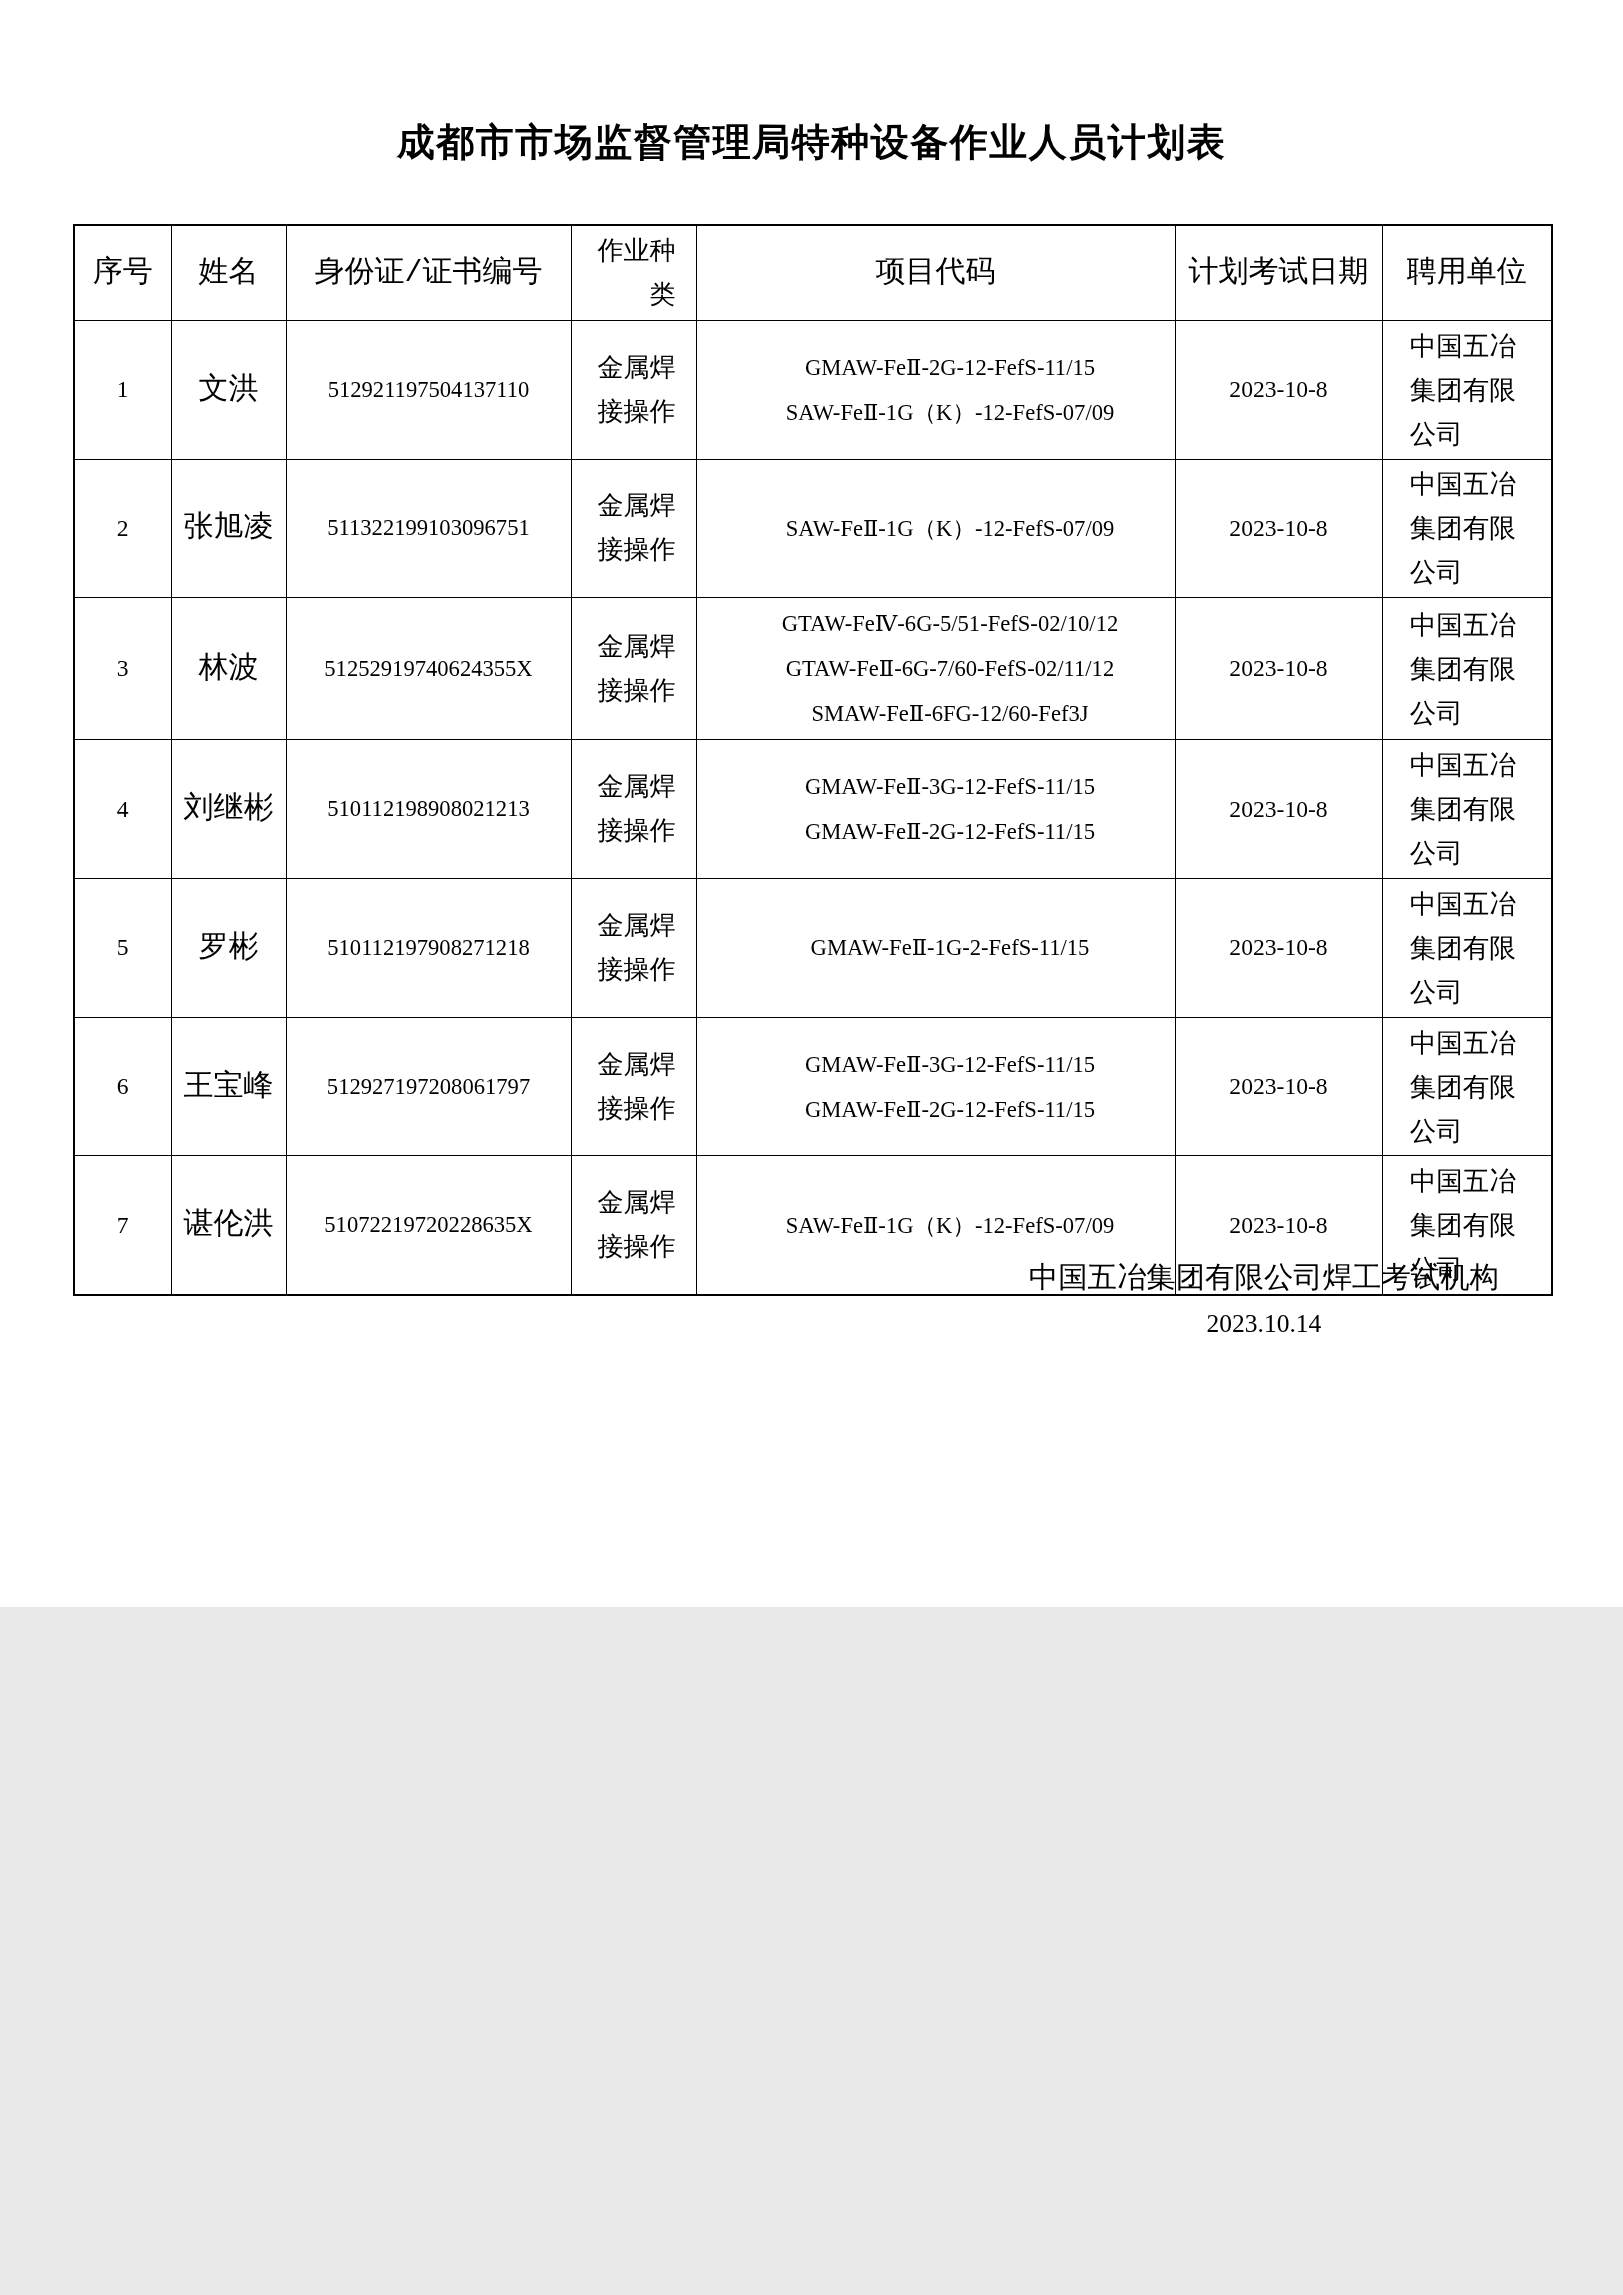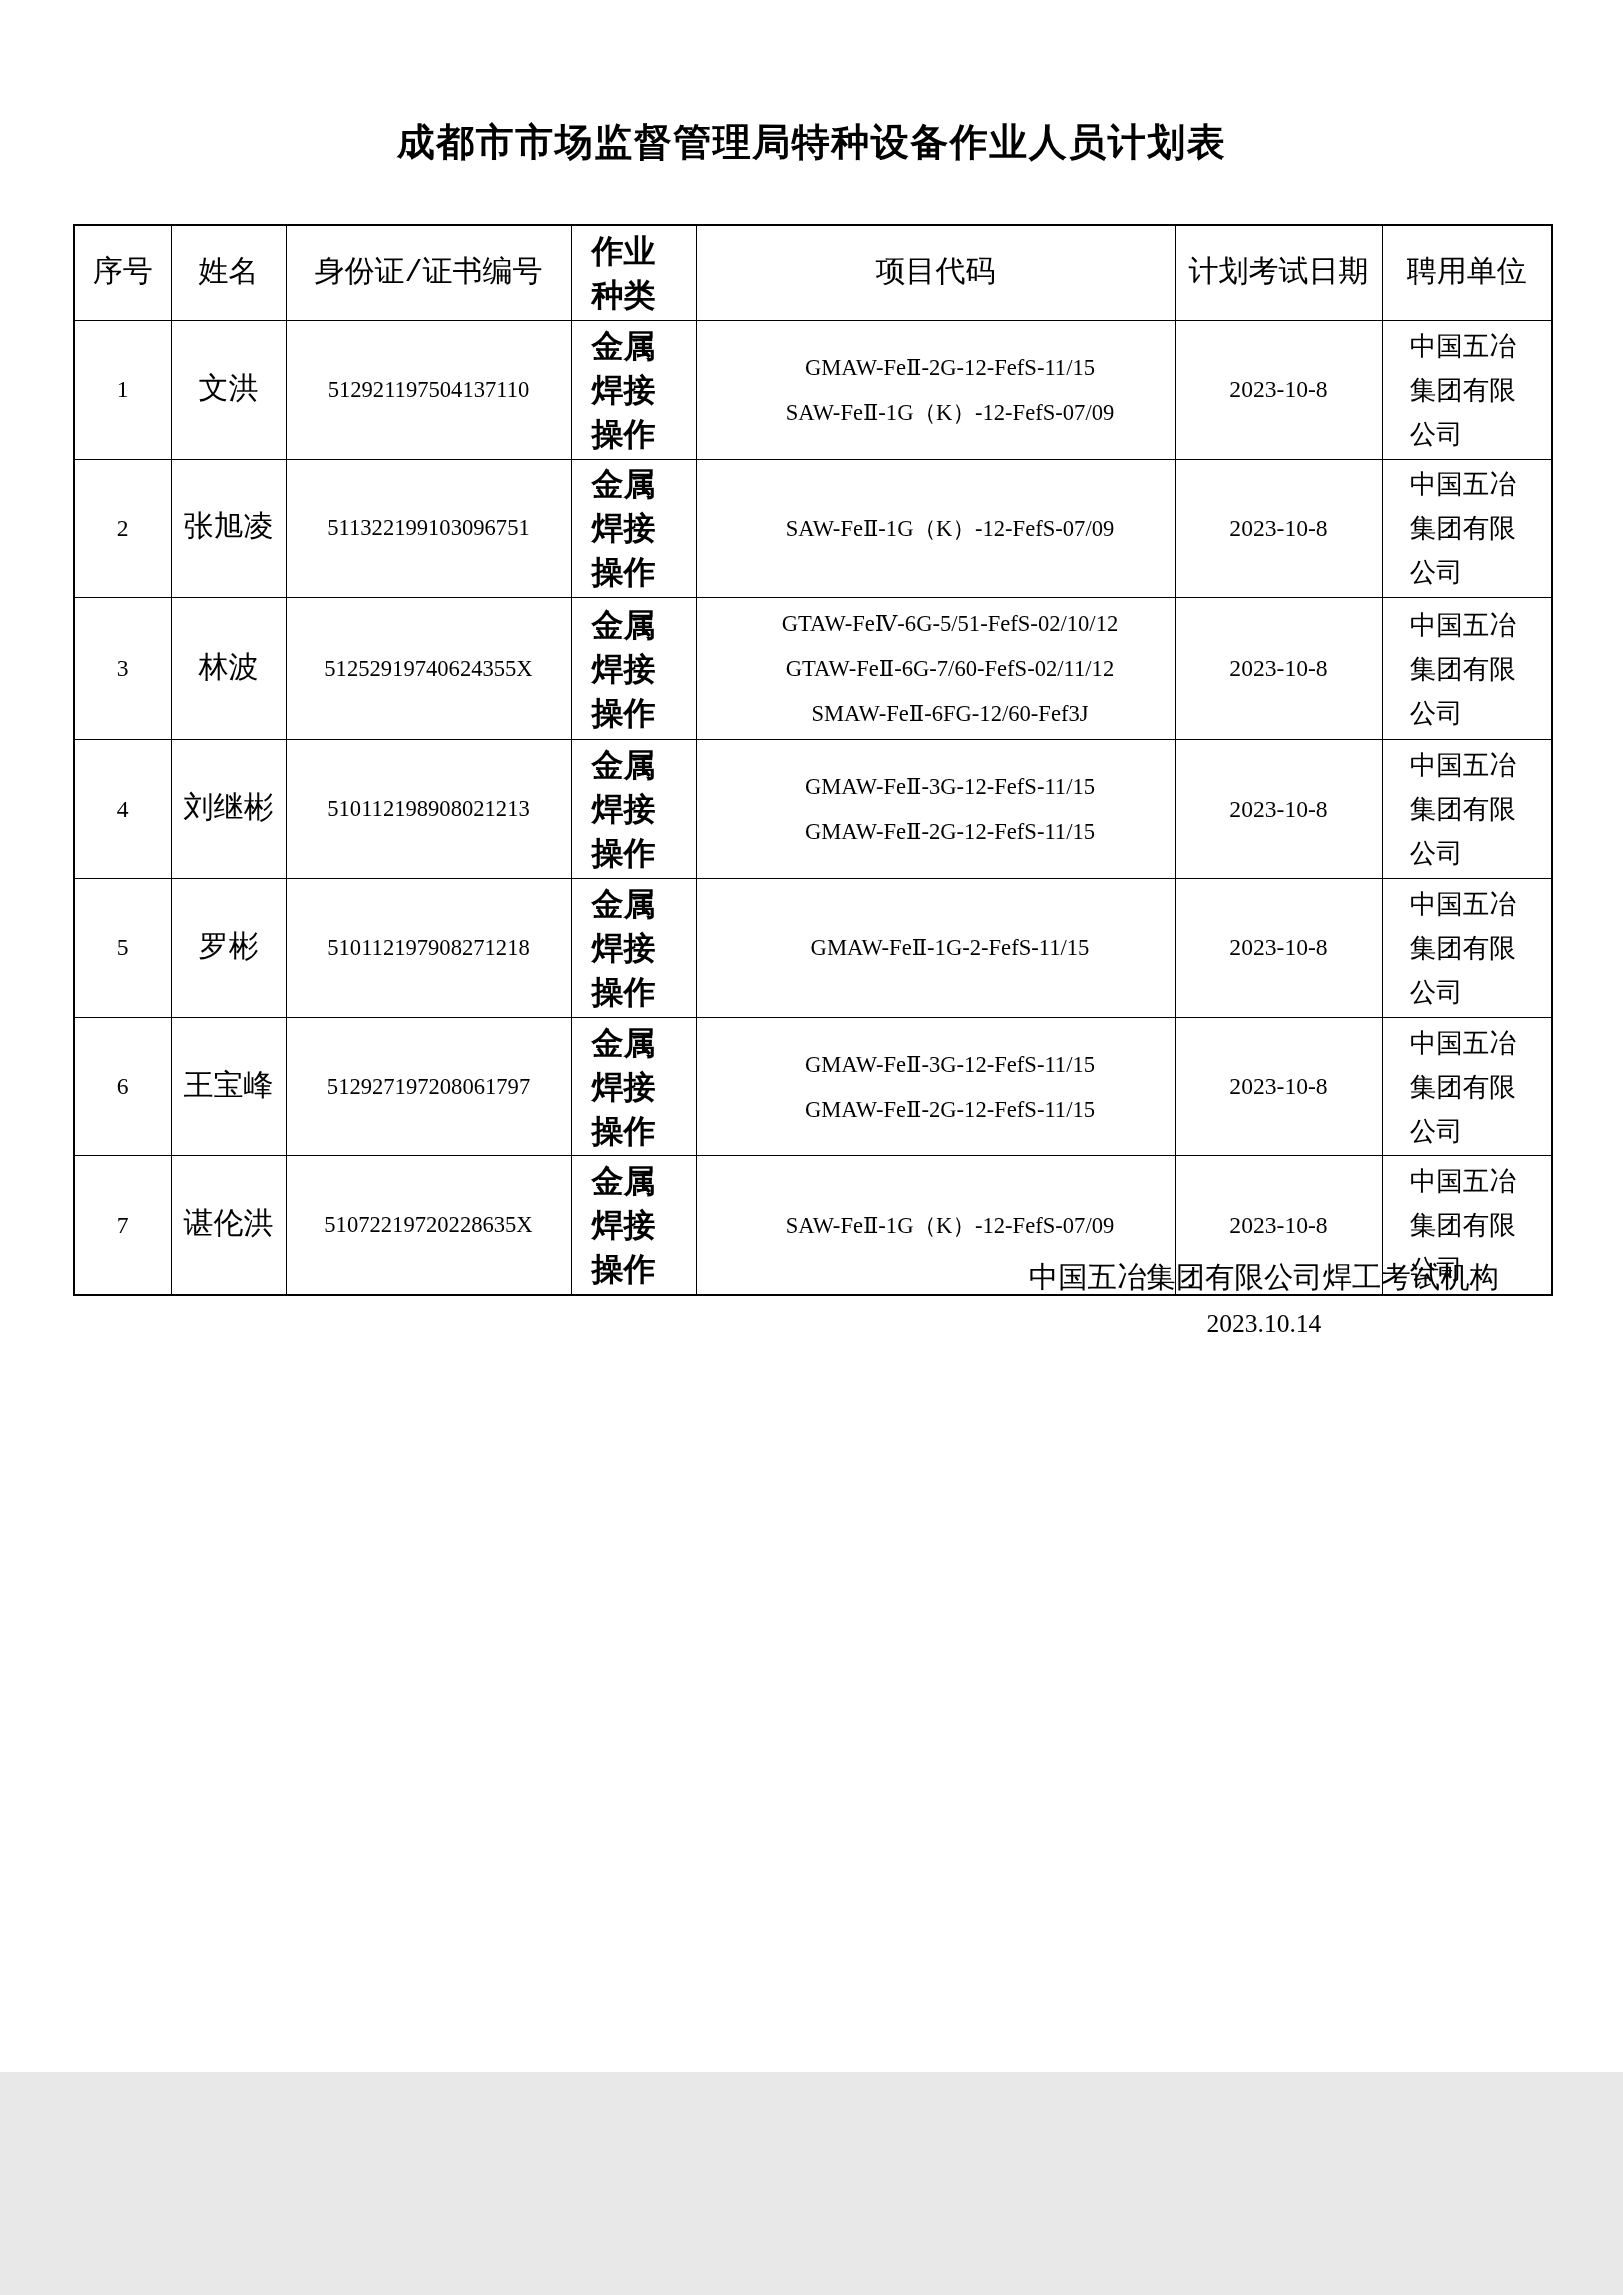--- a/index.html
+++ b/index.html
@@ -1,19 +1,19 @@
 <!DOCTYPE html>
 <html style="font-size:7.9px"><head>
 <meta charset="utf-8">
 <style>
   html,body{margin:0;padding:0;background:#e8e8e8;}
   .page{
     position:relative;
     width:1623px;
-    height:2072px;
+    height:1607px;
     background:#ffffff;
     font-family:"Liberation Serif","DejaVu Serif",serif;
     color:#000;
     overflow:hidden;
   }
   .doc-title{
     position:absolute;
     left:0; right:0;
     top:117px;
     text-align:center;
@@ -39,21 +39,21 @@
     border-bottom:1.5px solid #000;
     padding:2.9px 2px;
     text-align:center;
     vertical-align:middle;
     font-weight:400;
     overflow:hidden;
   }
   .plan-table thead tr{height:89px;}
   .plan-table tbody tr{height:130px;}
   .th-cn, .cell-cn{font-size:30px; line-height:44px;font-family:Liberation Mono, monospace;}
-  .wrap-3{display:inline-block; width:84px; text-align:left; font-size:32px; line-height:44px;font-weight:bold;}
+  .wrap-3{display:inline-block; width:84px; text-align:right; font-size:26px; line-height:44px;}
   .wrap-4{display:inline-block; width:114px; text-align:left; font-size:26.5px; line-height:44px;}
   .cell-no{font-size:23.6px;}
   .cell-id{font-size:22.6px; letter-spacing:0px; white-space:nowrap;margin-left:44px;}
   .cell-date{font-size:23.6px; white-space:nowrap;}
   .code-line{font-size:22.6px; line-height:45px; white-space:nowrap;padding-left:29px;}
   .doc-footer{
     position:absolute;
     top:1254px;
     right:124px;
     text-align:center;

